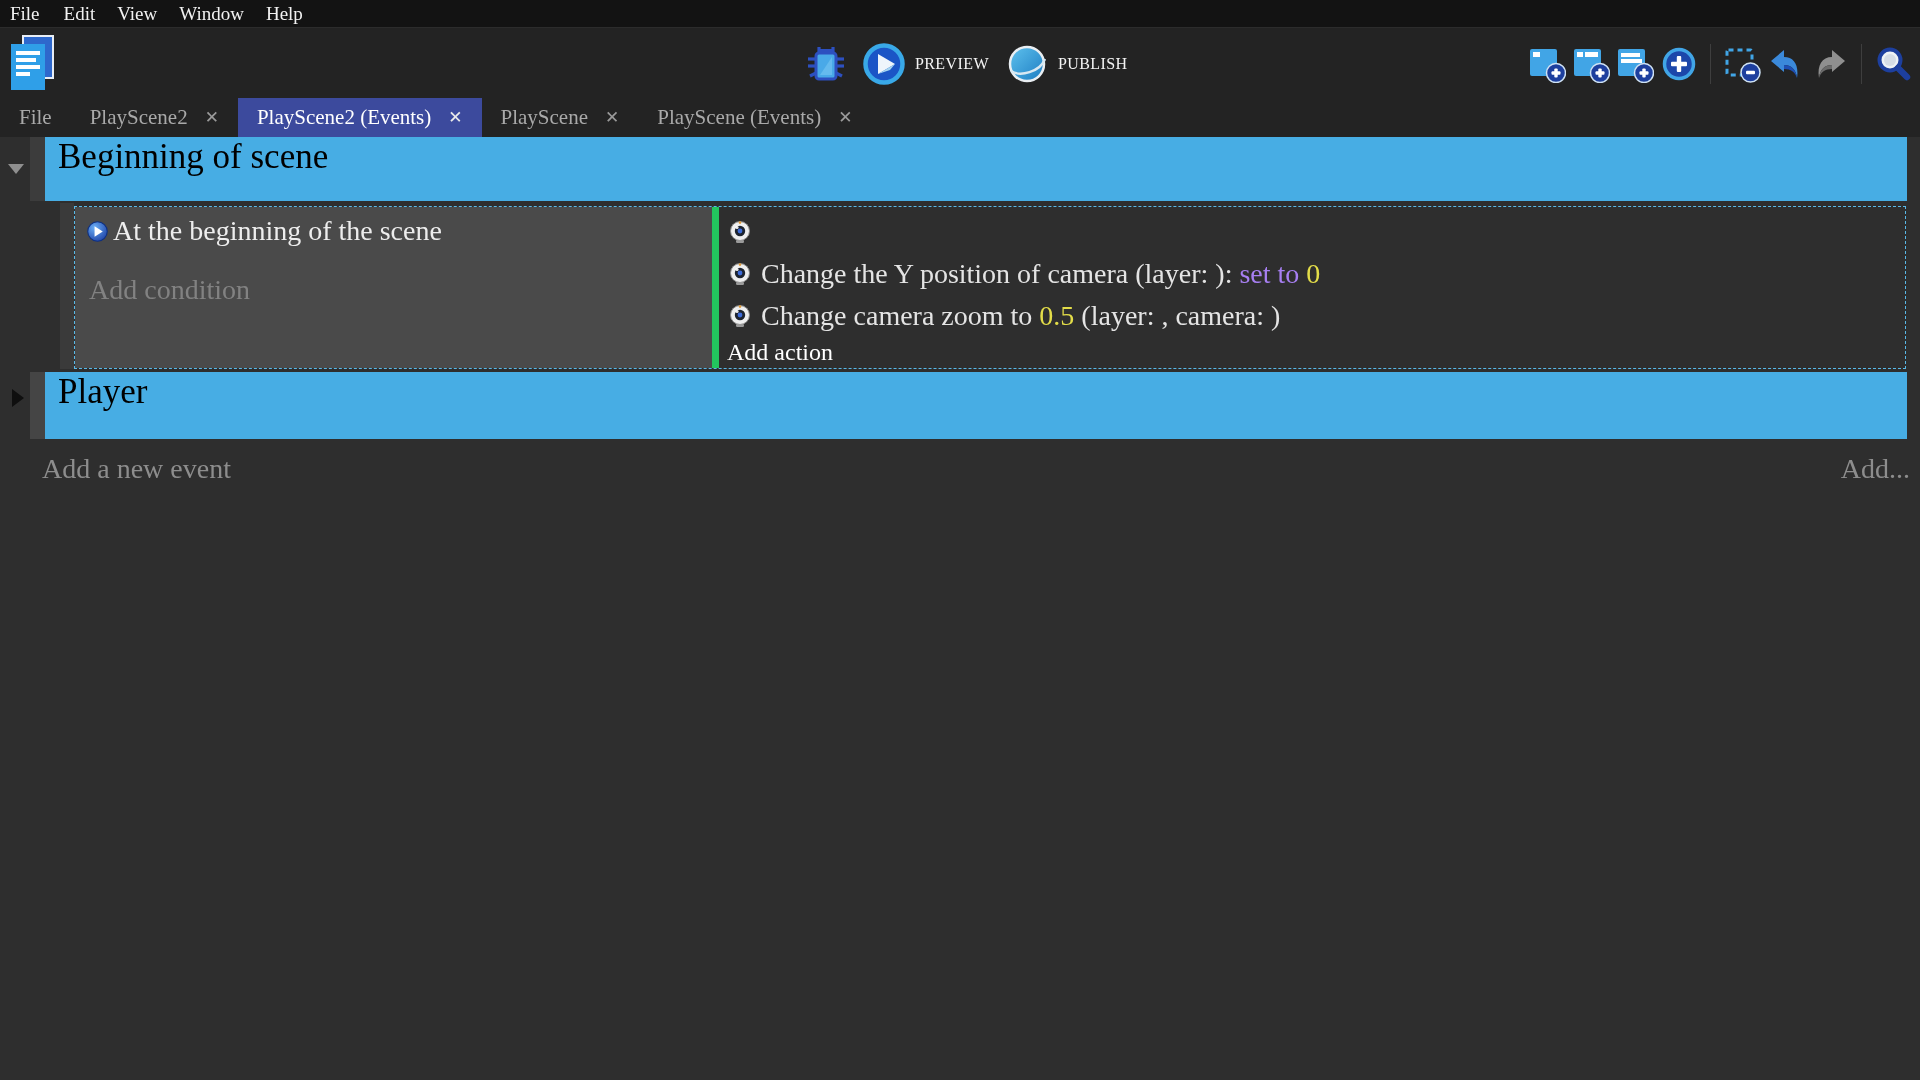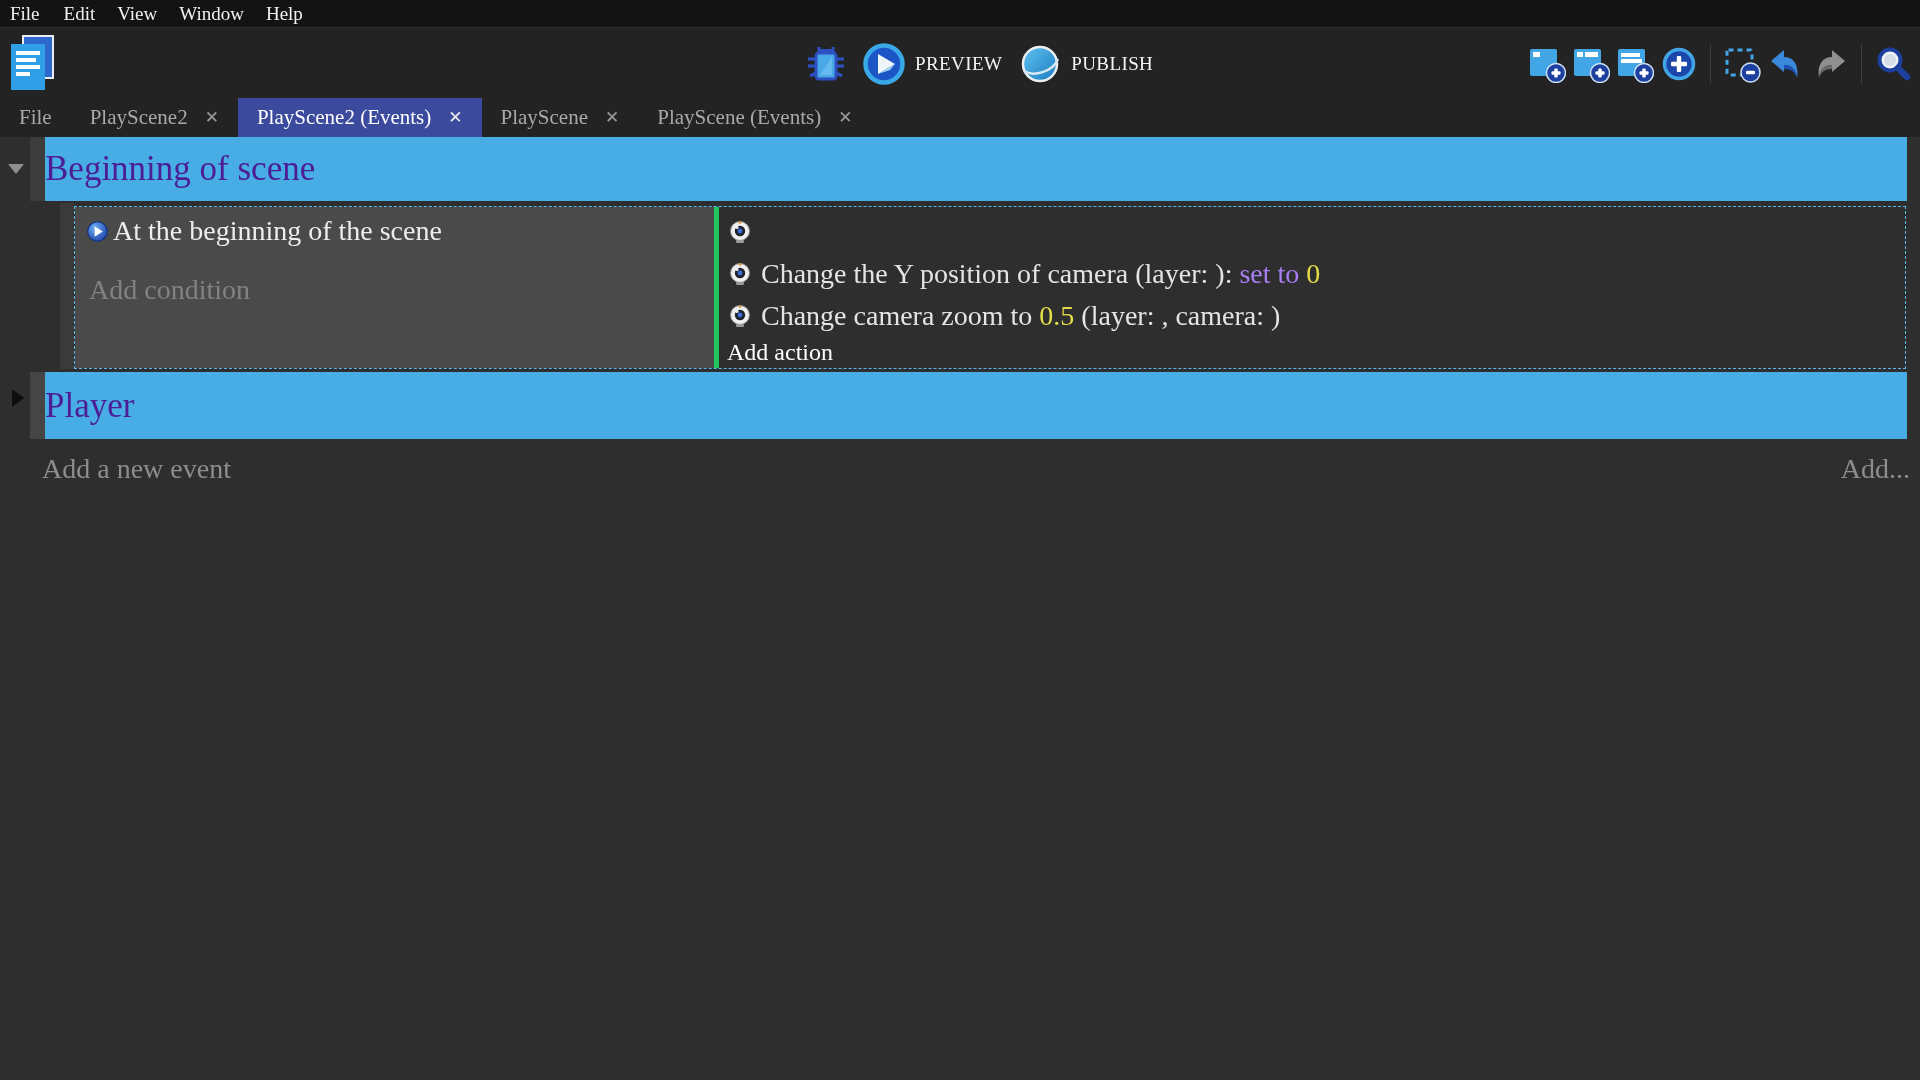--- a/index.html
+++ b/index.html
@@ -9,46 +9,46 @@
 
   
   .menubar{display:flex;align-items:center;height:27px;background:#131313;padding-left:10px}
   .menu-item{color:#f2f2f2;font-size:19px;line-height:27px;padding:0 11px}
   .menu-item:first-child{padding-left:0;padding-right:13px}
 
   
   .toolbar{position:relative;height:71px;background:#232323;border-top:1px solid #2c2c2c}
   .logo{position:absolute;left:8px;top:7px}
   .toolbar-center{position:absolute;left:806px;top:0;height:71px;display:flex;align-items:center;gap:16px}
-  .tb-btn{display:flex;align-items:center;gap:9px;color:#f4f4f4;font-size:19px;letter-spacing:.4px;cursor:pointer}
+  .tb-btn{display:flex;align-items:center;gap:9px;color:#f4f4f4;font-size:16px;letter-spacing:.4px;cursor:pointer}
   .toolbar-right{position:absolute;right:8px;top:0;height:71px;display:flex;align-items:center;gap:6px}
   .sep{width:1px;height:40px;background:#3e3e3e;margin:0 6px}
 
   
   .tabbar{display:flex;height:39px;background:#232323}
   .tab{display:flex;align-items:center;gap:17px;padding:0 19px;font-size:21px;color:#a9a9a9;cursor:pointer}
   .tab .close{font-size:17px;color:#9a9a9a}
   .tab.active{background:#3c4a9d;color:#ffffff}
   .tab.active .close{color:#eaeaea}
 
   
   .sheet{position:relative;height:943px;background:#2e2e2e}
   .group{position:absolute;left:0;right:0}
   .g1{top:0;height:66px}
   .g2{top:235px;height:69px}
   .twisty{position:absolute;width:0;height:0;cursor:pointer}
   .twisty.down{left:8px;top:27px;border-left:8px solid transparent;border-right:8px solid transparent;border-top:10px solid #8f8f8f}
   .twisty.right{left:12px;top:17px;border-top:9px solid transparent;border-bottom:9px solid transparent;border-left:12px solid #0f0f0f}
   .grip{position:absolute;left:30px;width:15px;top:0;bottom:2px;background:#454545}
   .g1 .grip{background:#3c3c3c}
-  .gbar{position:absolute;left:45px;right:13px;top:0;bottom:2px;background:#47ade4;color:#4c1d95;
-        font-size:35px;display:flex;align-items:center;}
+  .gbar{position:absolute;left:45px;right:13px;top:0;bottom:2px;background:#47ade4;color:#000000;
+        font-size:35px;display:flex;align-items:flex-start;padding-left:13px}
   .event-grip{position:absolute;left:60px;top:66px;width:14px;height:166px;background:#3a3a3a}
   .event{position:absolute;left:74px;top:69px;right:14px;height:163px;border:1px dashed #59b9e8;display:flex}
-  .conditions{width:644px;background:#4a4a4a;border-right:5px solid #22c55e;padding:6px 0 0 12px}
+  .conditions{width:644px;background:#4a4a4a;border-right:7px solid #22c55e;padding:6px 0 0 12px}
   .cond-row{display:flex;align-items:center;gap:5px;height:36px;color:#ededed;font-size:28px}
   .cond-ph{margin-top:25px;padding-left:2px;font-size:28px;color:#828282;cursor:pointer}
   .actions{flex:1;background:#2e2e2e;padding:4px 0 0 8px;font-size:28px;color:#e4e4e4}
   .act-row{display:flex;align-items:center;gap:8px;height:42px}
   .op{color:#a77ff2}
   .val{color:#e3dd49}
   .act-ph{height:31px;font-size:24px;color:#ffffff;display:flex;align-items:center;cursor:pointer}
   .addrow{position:absolute;top:316px;left:0;right:0;height:36px;font-size:28px;color:#8d8d8d}
   .addrow .left{position:absolute;left:42px;cursor:pointer}
   .addrow .right{position:absolute;right:10px;cursor:pointer}

